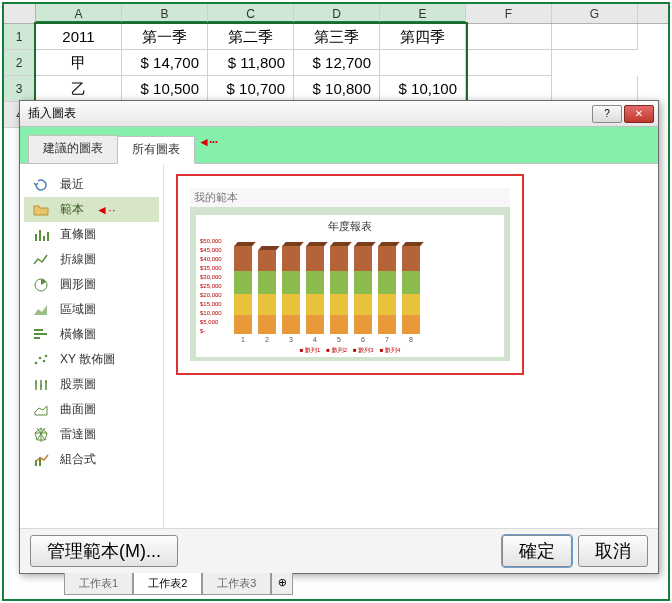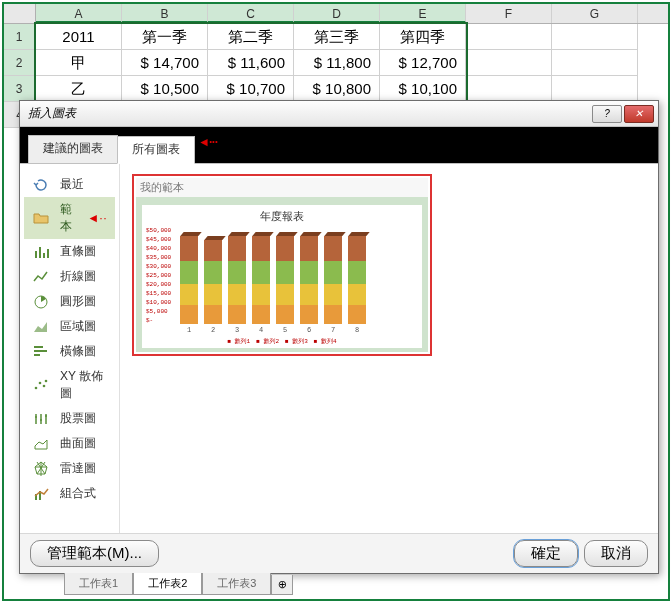--- a/index.html
+++ b/index.html
@@ -75,38 +75,37 @@
     flex-direction: column;
   }
   .titlebar {
     height: 26px;
     background: linear-gradient(#fdfdfd,#e6e6e6);
     border-bottom: 1px solid #c0c0c0;
     display: flex;
     align-items: center;
     padding: 0 4px 0 8px;
     font-size: 12px;
-    font-style: italic;
   }
   .titlebar .title { flex: 1; }
   .tb-btn {
     width: 30px; height: 18px; margin-left: 2px;
     border: 1px solid #8a8a8a; border-radius: 2px;
     display: flex; align-items: center; justify-content: center;
     font-size: 10px;
     background: linear-gradient(#f8f8f8,#dcdcdc);
   }
   .tb-close { background: linear-gradient(#e46b6b,#c0392b); color:#fff; border-color:#7a2c23;}
 
   .tab-strip {
     display: flex;
     padding: 8px 8px 0 8px;
     gap: 0;
     border-bottom: 1px solid #c0c0c0;
-    background:#000000;
+    background:#86efac;
   }
   .tab {
     padding: 4px 14px 5px;
     font-size: 12px;
     border: 1px solid #c0c0c0;
     border-bottom: none;
     background: #eee;
     color:#333;
     margin-right: -1px;
     position: relative;
@@ -118,21 +117,21 @@
   }
   .red-dots{color:#d00;font-weight:bold;letter-spacing:-1px;margin-left:4px;}
 
   .dlg-body {
     flex: 1;
     display: flex;
     background: #fff;
     margin: 0;
   }
   .cat-list {
-    width: 100px;
+    width: 144px;
     border-right: 1px solid #e0e0e0;
     padding: 8px 4px;
   }
   .cat-item {
     display: flex;
     align-items: center;
     gap: 10px;
     padding: 4px 8px;
     font-size: 12px;
     color: #333;
@@ -143,23 +142,22 @@
   .cat-icon svg{width:18px;height:16px;}
   .red-arrow{color:#d00;font-size:12px;margin-left:2px;}
 
   .template-pane {
     flex: 1;
     padding: 10px 12px;
     position: relative;
   }
   .tmpl-box{
     border: 2px solid #d33;
-    padding: 2px;
-    width: 300px;
-    font-family: Liberation Mono, monospace;
+    padding: 12px;
+    width: 348px;
   }
   .tmpl-title{
     font-size: 11px;
     color: #777;
     background: #f7f7f7;
     padding: 2px 4px;
   }
   .chart-thumb{
     background:#cfe3cd;
     padding:8px 6px 4px;
@@ -181,29 +179,29 @@
   .dlg-footer{
     display:flex;
     align-items:center;
     padding: 6px 10px;
     border-top: 1px solid #d8d8d8;
     background:#f4f4f4;
     gap:6px;
   }
   .dlg-footer .spacer{flex:1;}
   .btn{
-    padding:3px 16px;font-size:15px;
-    border:1px solid #8a8a8a;border-radius:10px;
+    padding:3px 16px;font-size:18px;
+    border:1px solid #8a8a8a;border-radius:3px;
     background:linear-gradient(#fdfdfd,#e2e2e2);
   }
   .btn.primary{outline:1px solid #6aa0d8;}
 
   
   .sheet-tabs{
-    position:absolute;left:60px;bottom:4px;display:flex;gap:0;font-size:11px;align-items:flex-end;
+    position:absolute;left:60px;bottom:4px;display:flex;gap:0;font-size:11px;
   }
   .sheet-tab{
     padding:3px 14px;border:1px solid #9a9a9a;border-top:none;background:#eee;color:#666;
   }
   .sheet-tab.active{background:#fff;color:#000;}
   .add-sheet{width:22px;text-align:center;border:1px solid #9a9a9a;border-top:none;background:#eee;padding:3px 0;}
 </style>
 </head>
 <body>
 
@@ -227,21 +225,20 @@
       <div class="cell">第二季</div>
       <div class="cell">第三季</div>
       <div class="cell">第四季</div>
       <div class="cell"></div>
       <div class="cell"></div>
     </div>
     <div class="row">
       <div class="row-h sel">2</div>
       <div class="cell">甲</div>
       <div class="cell num">$   14,700</div>
-      <div class="cell num">$   11,600</div>
       <div class="cell num">$   11,800</div>
       <div class="cell num">$   12,700</div>
       <div class="cell"></div>
       <div class="cell"></div>
     </div>
     <div class="row">
       <div class="row-h sel">3</div>
       <div class="cell">乙</div>
       <div class="cell num">$   10,500</div>
       <div class="cell num">$   10,700</div>

